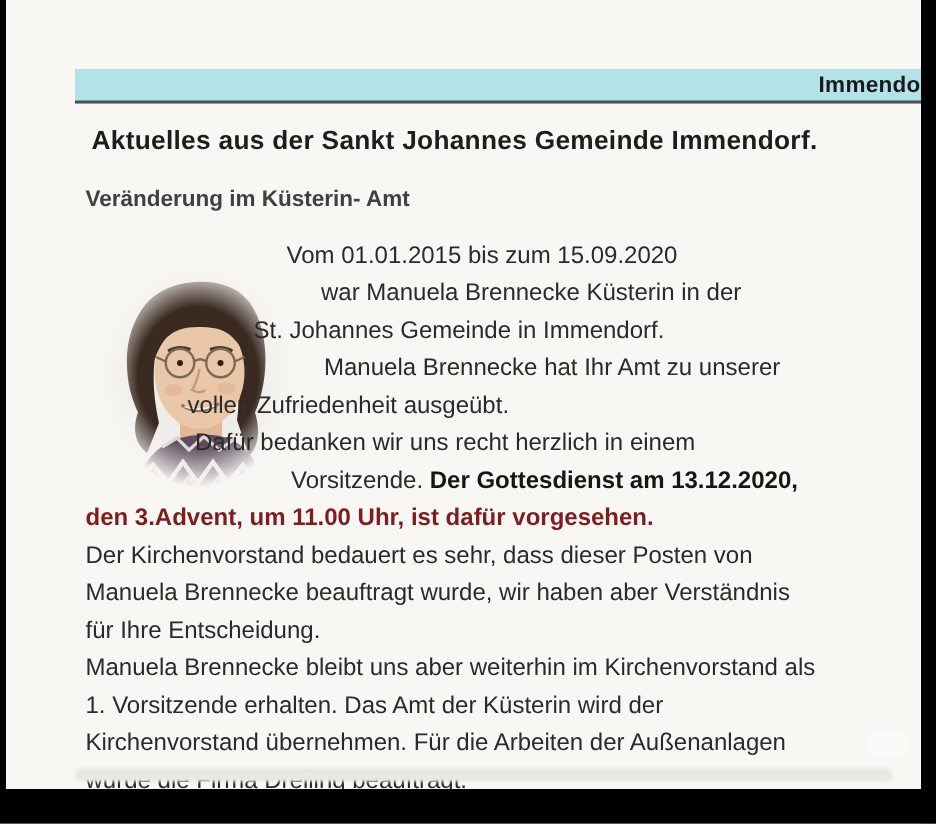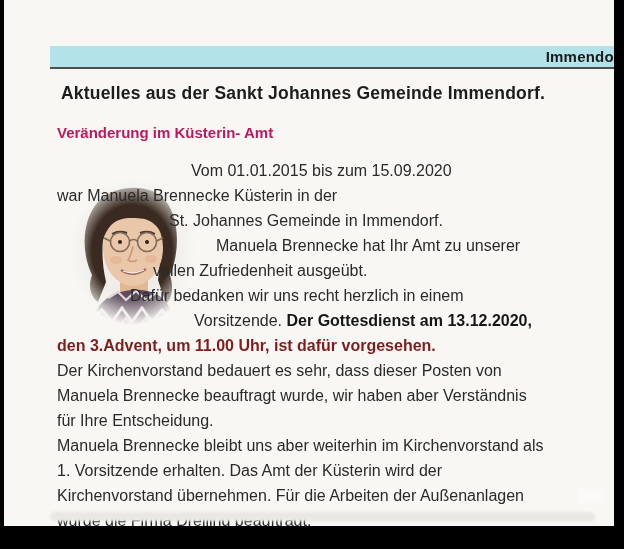--- a/index.html
+++ b/index.html
@@ -22,43 +22,43 @@
   }
   .tab-bar span{
     font-weight:bold;font-size:15px;color:#1a1a1a;padding-right:5px;letter-spacing:.2px;
   }
   .title{
     position:absolute;left:57px;top:83px;width:540px;
     font-weight:bold;font-size:17.5px;color:#1d1d1d;letter-spacing:.2px;
   }
   .subtitle{
     position:absolute;left:53px;top:124px;width:400px;
-    font-weight:bold;font-size:15px;color:#be185d;
+    font-weight:bold;font-size:15px;color:#404040;
   }
   
   .photo{
     position:absolute;left:58px;top:170px;width:140px;height:162px;
   }
   .photo svg{display:block;width:100%;height:100%;}
   .photo::after{
     content:"";position:absolute;inset:0;
     background:radial-gradient(ellipse 52% 52% at 50% 50%, rgba(248,247,244,0) 55%, #f8f7f4 88%);
   }
   
   .article{
     position:absolute;left:53px;top:158px;width:545px;
     font-size:16px;color:#2a2a2a;
   }
   .ln{height:25px;line-height:25px;white-space:nowrap;}
   .ln b{color:#161616;}
   .i1{margin-left:134px}
-  .i2{}
+  .i2{margin-left:157px}
   .i3{margin-left:112px}
   .i4{margin-left:159px}
-  .i5{margin-left:96px}
+  .i5{margin-left:68px}
   .i6{margin-left:73px}
   .i7{margin-left:137px}
   .bold-ln{font-weight:bold;color:#7f1d1d;}
   
   .shadow-band{
     position:absolute;left:46px;top:512px;width:545px;height:9px;
     background:#eae8e3;border-radius:4px;filter:blur(1px);
   }
   .edge-right{position:absolute;right:0;top:0;width:10px;height:549px;background:#000;}
   .edge-bottom{position:absolute;left:0;bottom:0;width:624px;height:23px;background:#000;}

